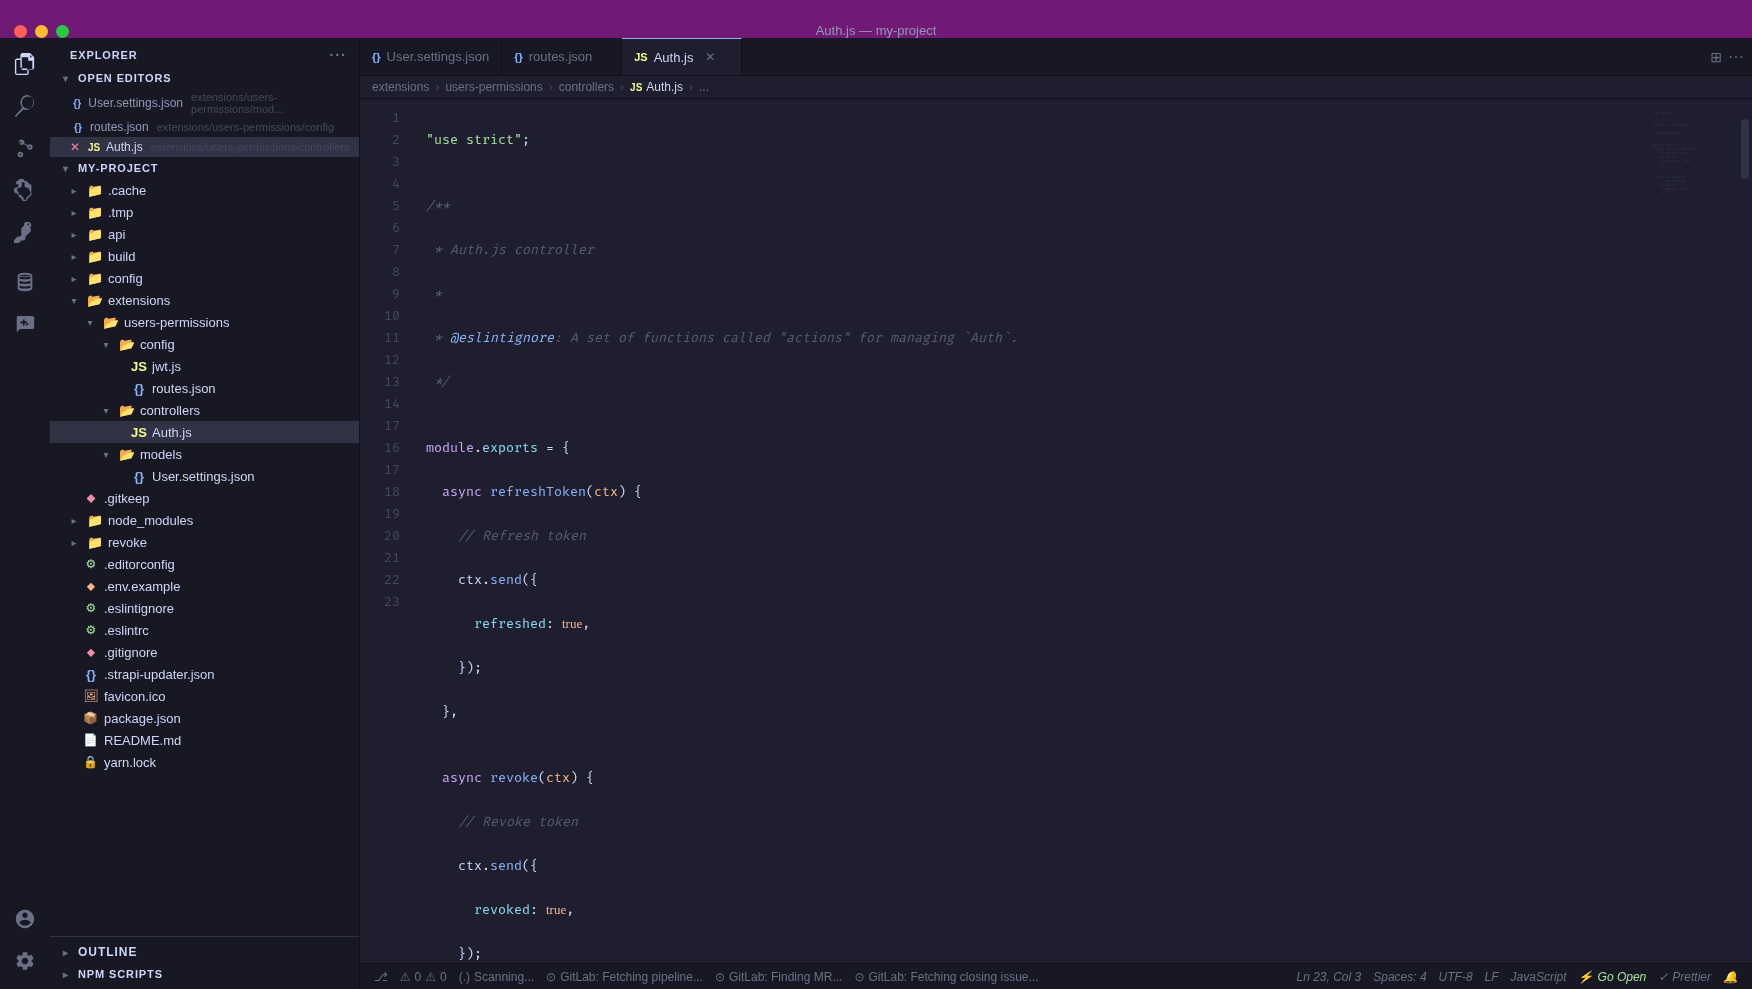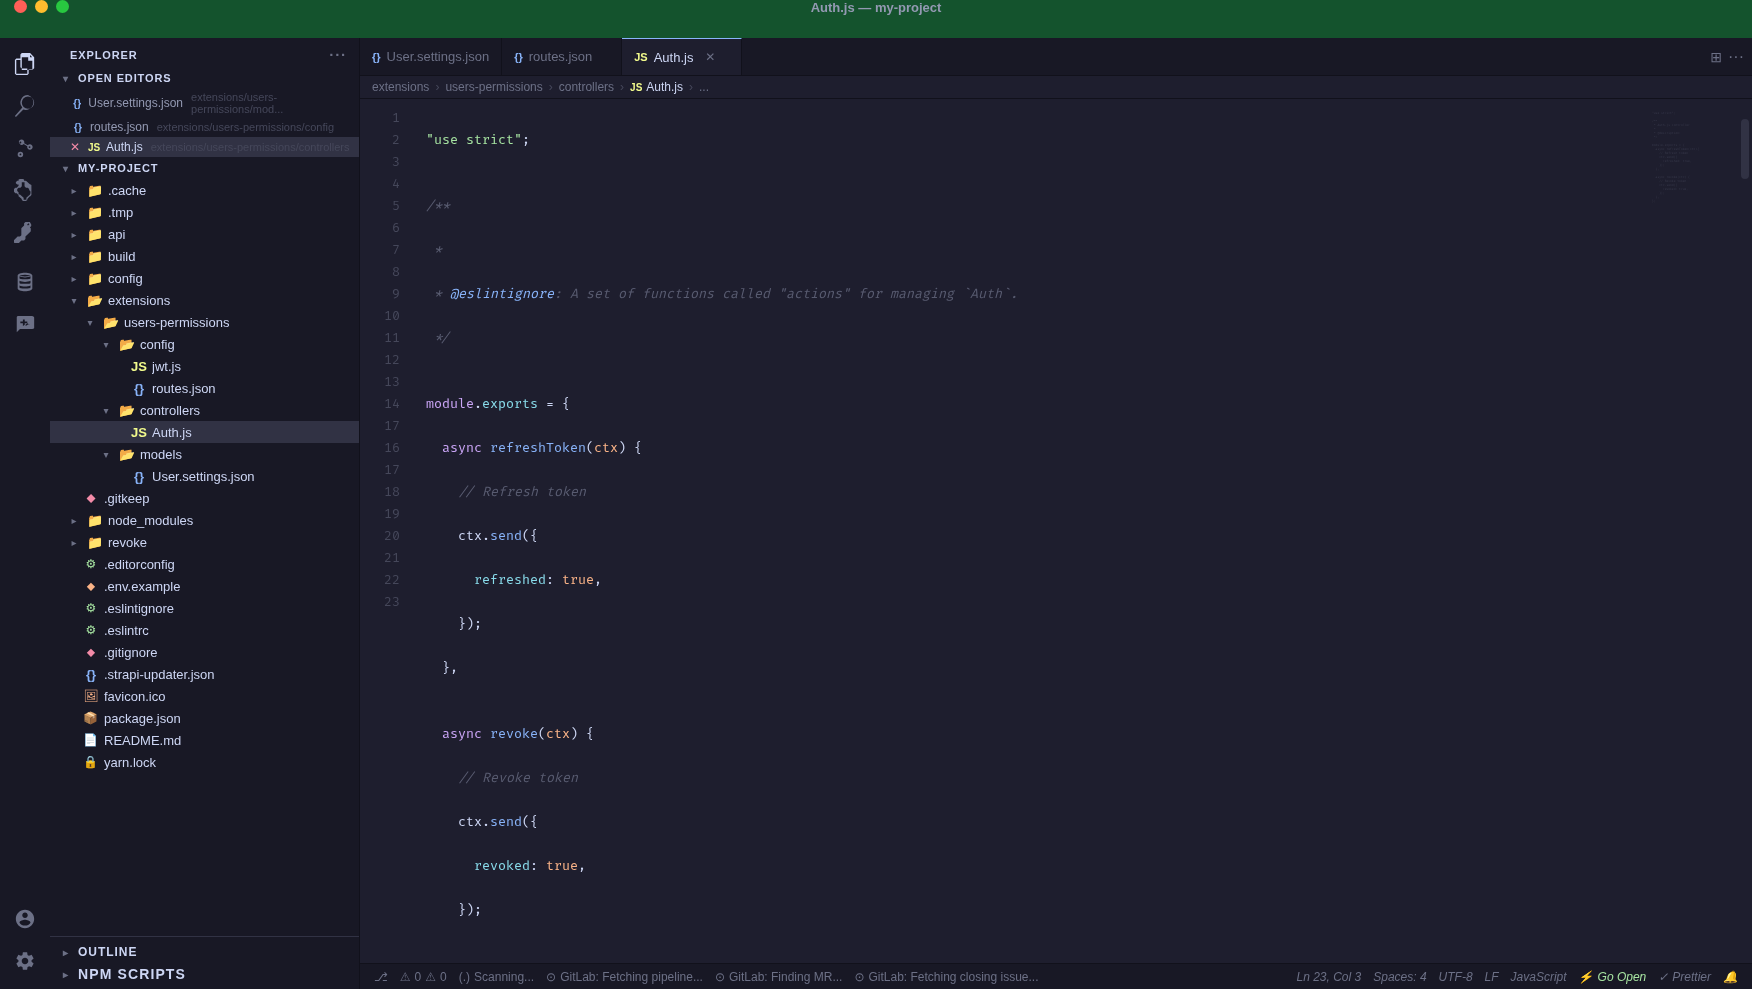--- a/index.html
+++ b/index.html
@@ -8,27 +8,26 @@
       background: #1e1e2e;
       color: #cdd6f4;
       width: 1752px;
       height: 989px;
       overflow: hidden;
       font-size: 13px;
     }
 
     
     .title-bar {
-      background: #14532d;
+      background: #701a75;
       height: 38px;
       display: flex;
-      align-items: flex-start;
+      align-items: flex-end;
       justify-content: center;
       position: relative;
-      font-weight: bold;
       -webkit-app-region: drag;
     }
     .traffic-lights {
       position: absolute;
       left: 14px;
       display: flex;
       gap: 8px;
       align-items: center;
     }
     .traffic-light {
@@ -274,21 +273,21 @@
     .code-content::-webkit-scrollbar-track { background: #1e1e2e; }
     .code-content::-webkit-scrollbar-thumb { background: #313244; border-radius: 4px; }
 
     
     .s-string { color: #a6e3a1; }
     .s-comment { color: #585b70; font-style: italic; }
     .s-keyword { color: #cba6f7; }
     .s-fn { color: #89b4fa; }
     .s-param { color: #fab387; }
     .s-prop { color: #89dceb; }
-    .s-bool { color: #fab387; }
+    .s-bool { color: #fab387; font-family: Liberation Serif, serif; }
     .s-module { color: #cba6f7; }
     .s-text { color: #cdd6f4; }
     .s-at { color: #89b4fa; }
 
     
     .minimap {
       width: 90px;
       background: #1e1e2e;
       flex-shrink: 0;
       opacity: 0.6;
@@ -354,21 +353,21 @@
       font-weight: 600;
       letter-spacing: 0.08em;
       text-transform: uppercase;
       color: #cdd6f4;
       cursor: pointer;
     }
     .npm-label {
       display: flex;
       align-items: center;
       padding: 3px 8px;
-      font-size: 14px;
+      font-size: 11px;
       font-weight: 600;
       letter-spacing: 0.08em;
       text-transform: uppercase;
       color: #cdd6f4;
       cursor: pointer;
     }
 
     
     .open-editors-file {
       display: flex;
@@ -699,20 +698,21 @@
           <div>19</div>
           <div>20</div>
         <div>21</div>
           <div>22</div>
           <div>23</div>
       </div>
       <div class="code-content">
 <span class="code-line"><span class="s-string">"use strict"</span><span class="s-text">;</span></span>
 <span class="code-line"></span>
 <span class="code-line"><span class="s-comment">/**</span></span>
+<span class="code-line"><span class="s-comment"> * Auth.js controller</span></span>
 <span class="code-line"><span class="s-comment"> *</span></span>
 <span class="code-line"><span class="s-comment"> * <span class="s-at">@eslintignore</span>: A set of functions called "actions" for managing `Auth`.</span></span>
 <span class="code-line"><span class="s-comment"> */</span></span>
 <span class="code-line"></span>
 <span class="code-line"><span class="s-module">module</span><span class="s-text">.</span><span class="s-prop">exports</span><span class="s-text"> = {</span></span>
 <span class="code-line">  <span class="s-keyword">async</span> <span class="s-fn">refreshToken</span><span class="s-text">(</span><span class="s-param">ctx</span><span class="s-text">) {</span></span>
 <span class="code-line">    <span class="s-comment">// Refresh token</span></span>
 <span class="code-line">    <span class="s-text">ctx.</span><span class="s-fn">send</span><span class="s-text">({</span></span>
 <span class="code-line">      <span class="s-prop">refreshed</span><span class="s-text">: </span><span class="s-bool">true</span><span class="s-text">,</span></span>
 <span class="code-line">    <span class="s-text">});</span></span>

